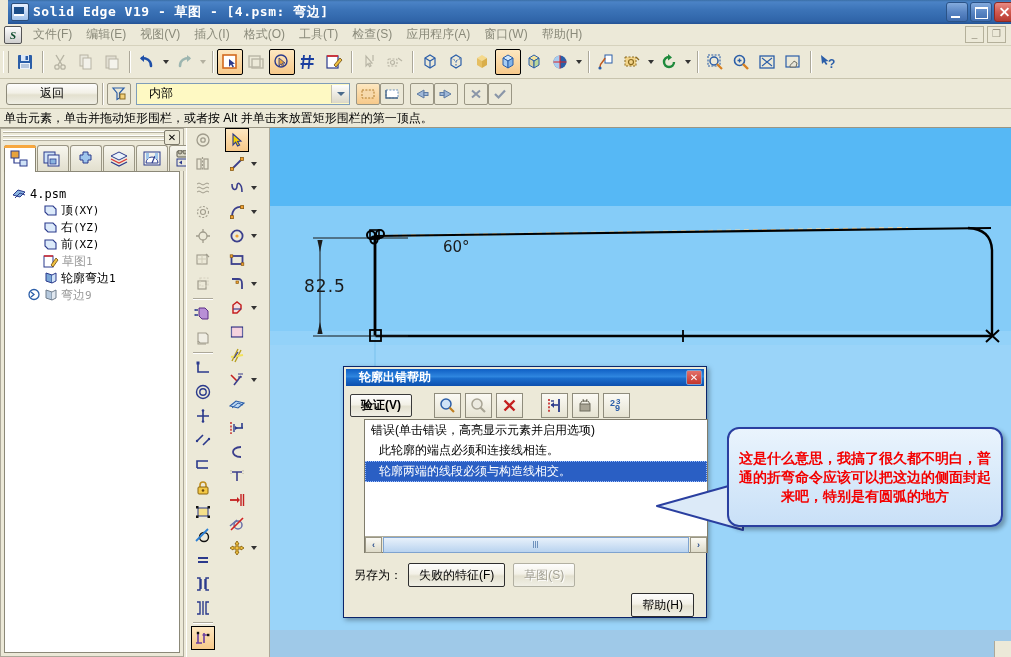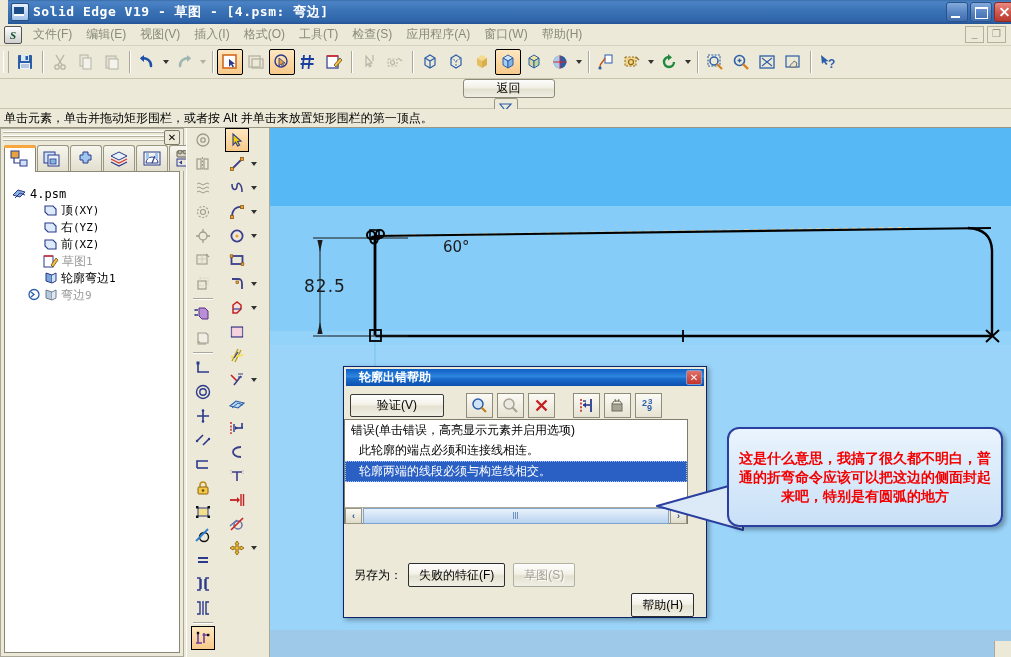--- a/index.html
+++ b/index.html
@@ -87,21 +87,20 @@
     width:11px;height:24px;display:flex;align-items:center;justify-content:center;flex:none;
   }
   .drop:after{content:"";border-left:3.5px solid transparent;border-right:3.5px solid transparent;border-top:4px solid #333;}
   .drop.dis:after{border-top-color:#b3b0a0;}
 
   
   .cmdbar{
     position:absolute;left:0;top:79px;width:1011px;height:29px;
     background:#ece9d8;display:flex;align-items:center;
     border-bottom:1px solid #c8c4ae;
-    flex-direction:column;
   }
   .btn3d{
     border:1px solid #8d8a7a;border-radius:3px;
     background:linear-gradient(to bottom,#fdfdfd 0%,#f2f0e6 45%,#e3e0cf 55%,#efeee4 100%);
     font-size:12px;color:#000;display:flex;align-items:center;justify-content:center;
   }
   .back-btn{width:90px;height:20px;margin-left:6px;}
   .cbicon{
     width:22px;height:20px;border:1px solid #9a9684;border-radius:2px;background:#ece9d8;
     display:flex;align-items:center;justify-content:center;flex:none;
@@ -194,31 +193,31 @@
     display:flex;align-items:center;padding:0 2px;
   }
   .dlg-tt .t{color:#fff;font-size:12px;font-weight:bold;margin-left:11px;text-align:center;}
   .dlg-x{
     margin-left:auto;width:14px;height:13px;border:1px solid #7ca0d0;border-radius:2px;
     background:linear-gradient(to bottom,#e4706a,#c2352c);
     display:flex;align-items:center;justify-content:center;color:#fff;font-size:10px;font-weight:bold;line-height:1;
   }
   .dlg-tb{display:flex;align-items:center;padding:5px 6px 3px 6px;}
   .vbtn2{
-    height:21px;padding:0 26px;border:1px solid #3a3a3a;border-radius:2px;
+    height:21px;padding:0 10px;border:1px solid #3a3a3a;border-radius:2px;
     background:linear-gradient(to bottom,#fdfdfd 0%,#f3f1e7 45%,#e4e1d0 55%,#f0efe5 100%);
-    font-size:12px;display:flex;align-items:center;
+    font-size:12px;display:flex;align-items:center;font-weight:bold;
   }
   .dtb{
     width:25px;height:23px;border:1px solid #8f8c7c;
     background:linear-gradient(to bottom,#fbfaf4,#e6e3d2);
     display:flex;align-items:center;justify-content:center;margin-right:4px;
   }
   .errlist{
-    position:absolute;left:0;top:52px;width:344px;height:105px;
+    position:absolute;left:20px;top:52px;width:344px;height:134px;
     background:#fff;border:1px solid #7f7c6c;box-sizing:border-box;
   }
   .err-hdr{font-size:12px;padding:2px 0 1px 6px;color:#000;}
   .err-row{font-size:12px;padding:2px 0 2px 14px;color:#000;}
   .err-row.sel{background:#2a5fc4;color:#fff;outline:1px dotted #9fc0ff;outline-offset:-1px;}
   .hscroll{
     position:absolute;left:0;right:0;bottom:0;height:15px;background:#ece9d8;
     border-top:1px solid #b0ad9b;display:flex;align-items:center;
   }
   .hs-arrow{

